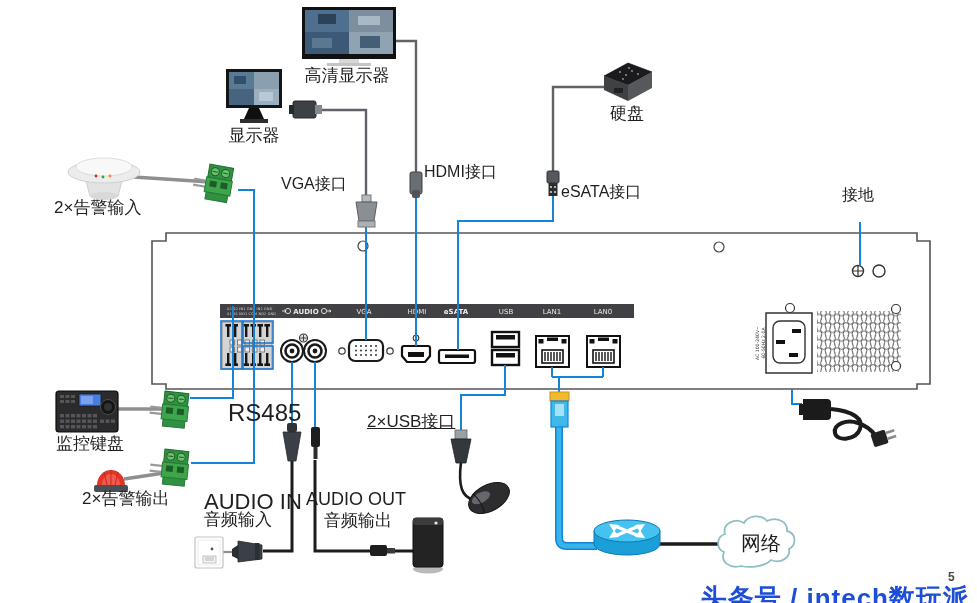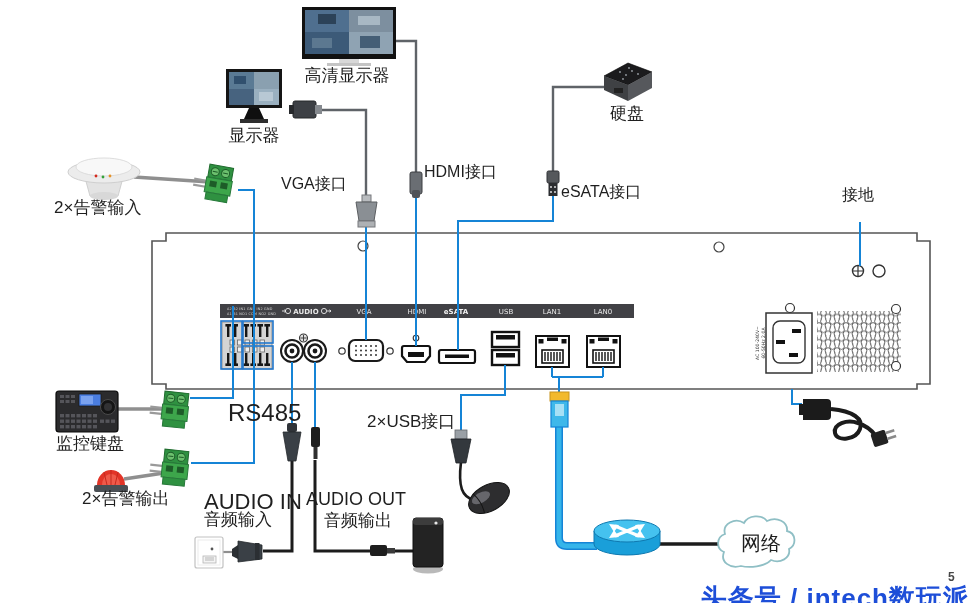--- a/index.html
+++ b/index.html
@@ -440,21 +440,21 @@
   <div class="lbl" style="left:561px;top:182px;">eSATA接口</div>
   <div class="lbl" style="left:842px;top:185px;">接地</div>
   <div class="lbl big" style="left:54px;top:198px;">2×告警输入</div>
   <div class="lbl" style="left:192px;top:399px;font-size:24px;margin-left:36px;">RS485</div>
   <div class="lbl big ctr" style="left:50px;top:434px;width:80px;">监控键盘</div>
   <div class="lbl big" style="left:66px;top:489px;margin-left:16px;">2×告警输出</div>
   <div class="lbl" style="left:204px;top:489px;font-size:22px;">AUDIO IN</div>
   <div class="lbl big" style="left:204px;top:510px;">音频输入</div>
   <div class="lbl" style="left:306px;top:489px;font-size:18px;">AUDIO OUT</div>
   <div class="lbl big" style="left:324px;top:511px;">音频输出</div>
-  <div class="lbl big" style="left:367px;top:412px;">2×USB接口</div>
+  <div class="lbl big" style="left:367px;top:412px;text-decoration:underline;">2×USB接口</div>
 
 
 
   <div class="lbl" style="left:741px;top:531px;font-size:20px;">网络</div>
 
   <div class="watermark">头条号 / intech数玩派</div>
   <div class="pagemark">5</div>
 </div>
 
 </body></html>

